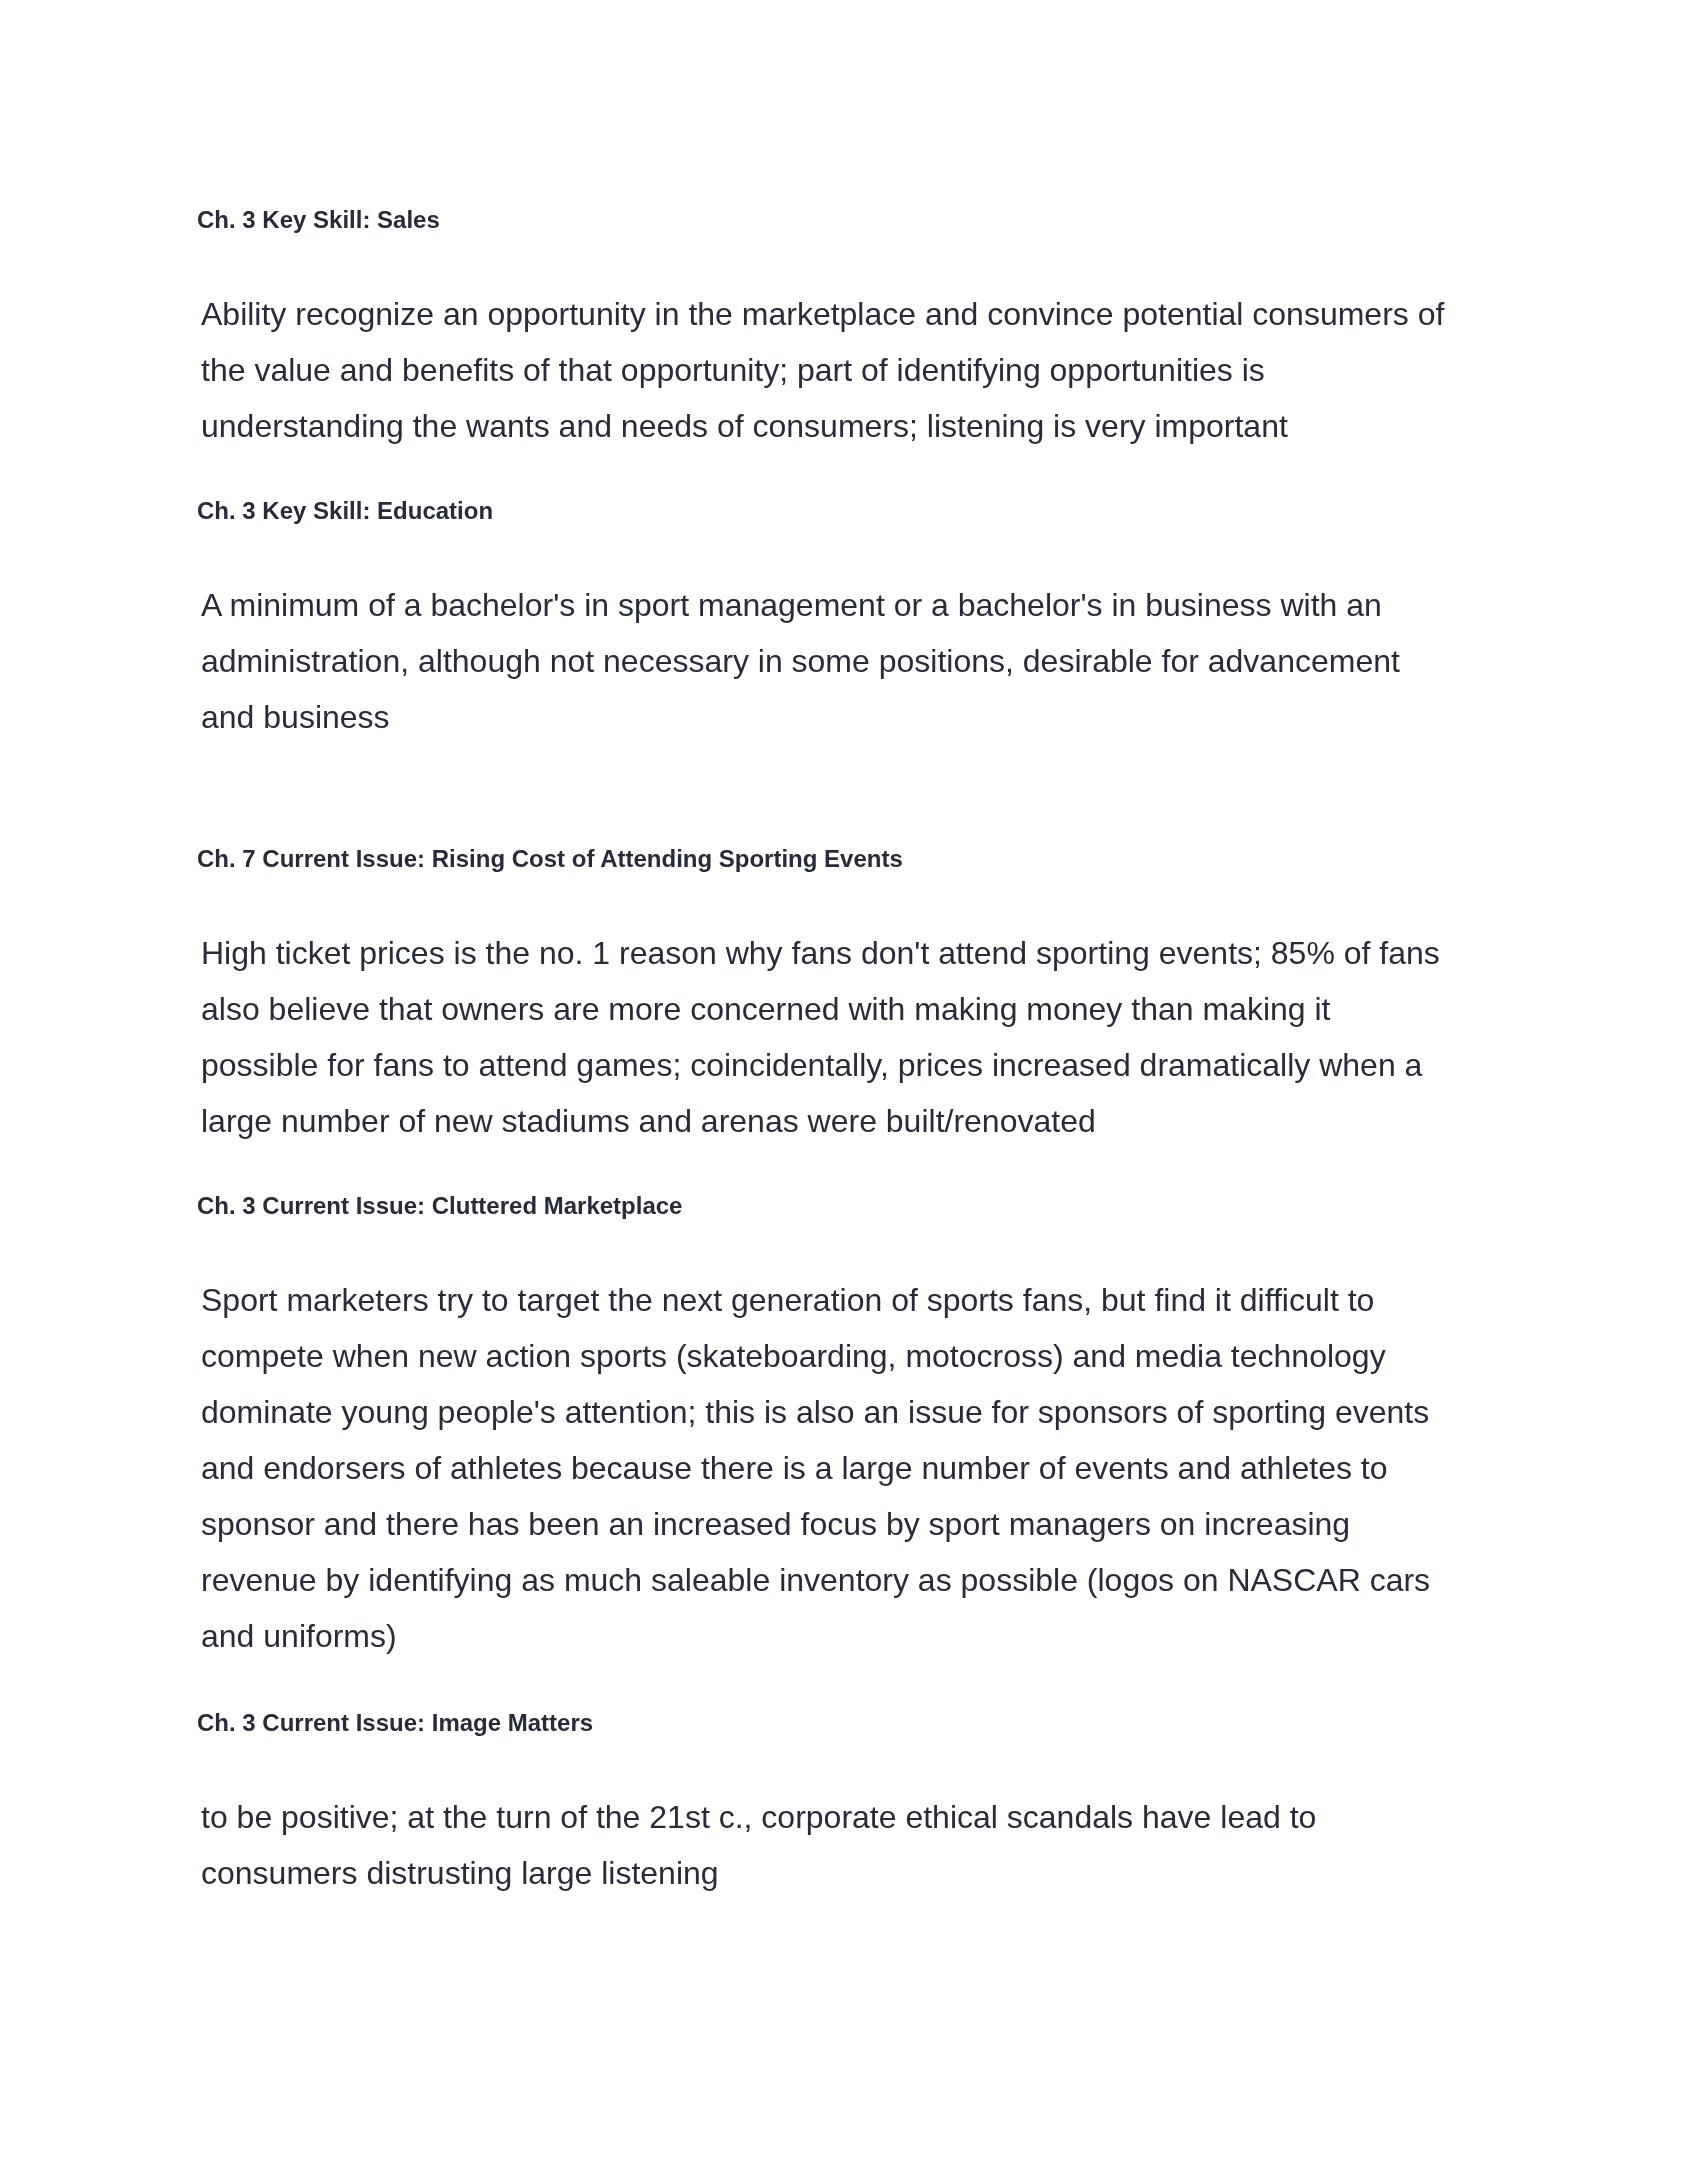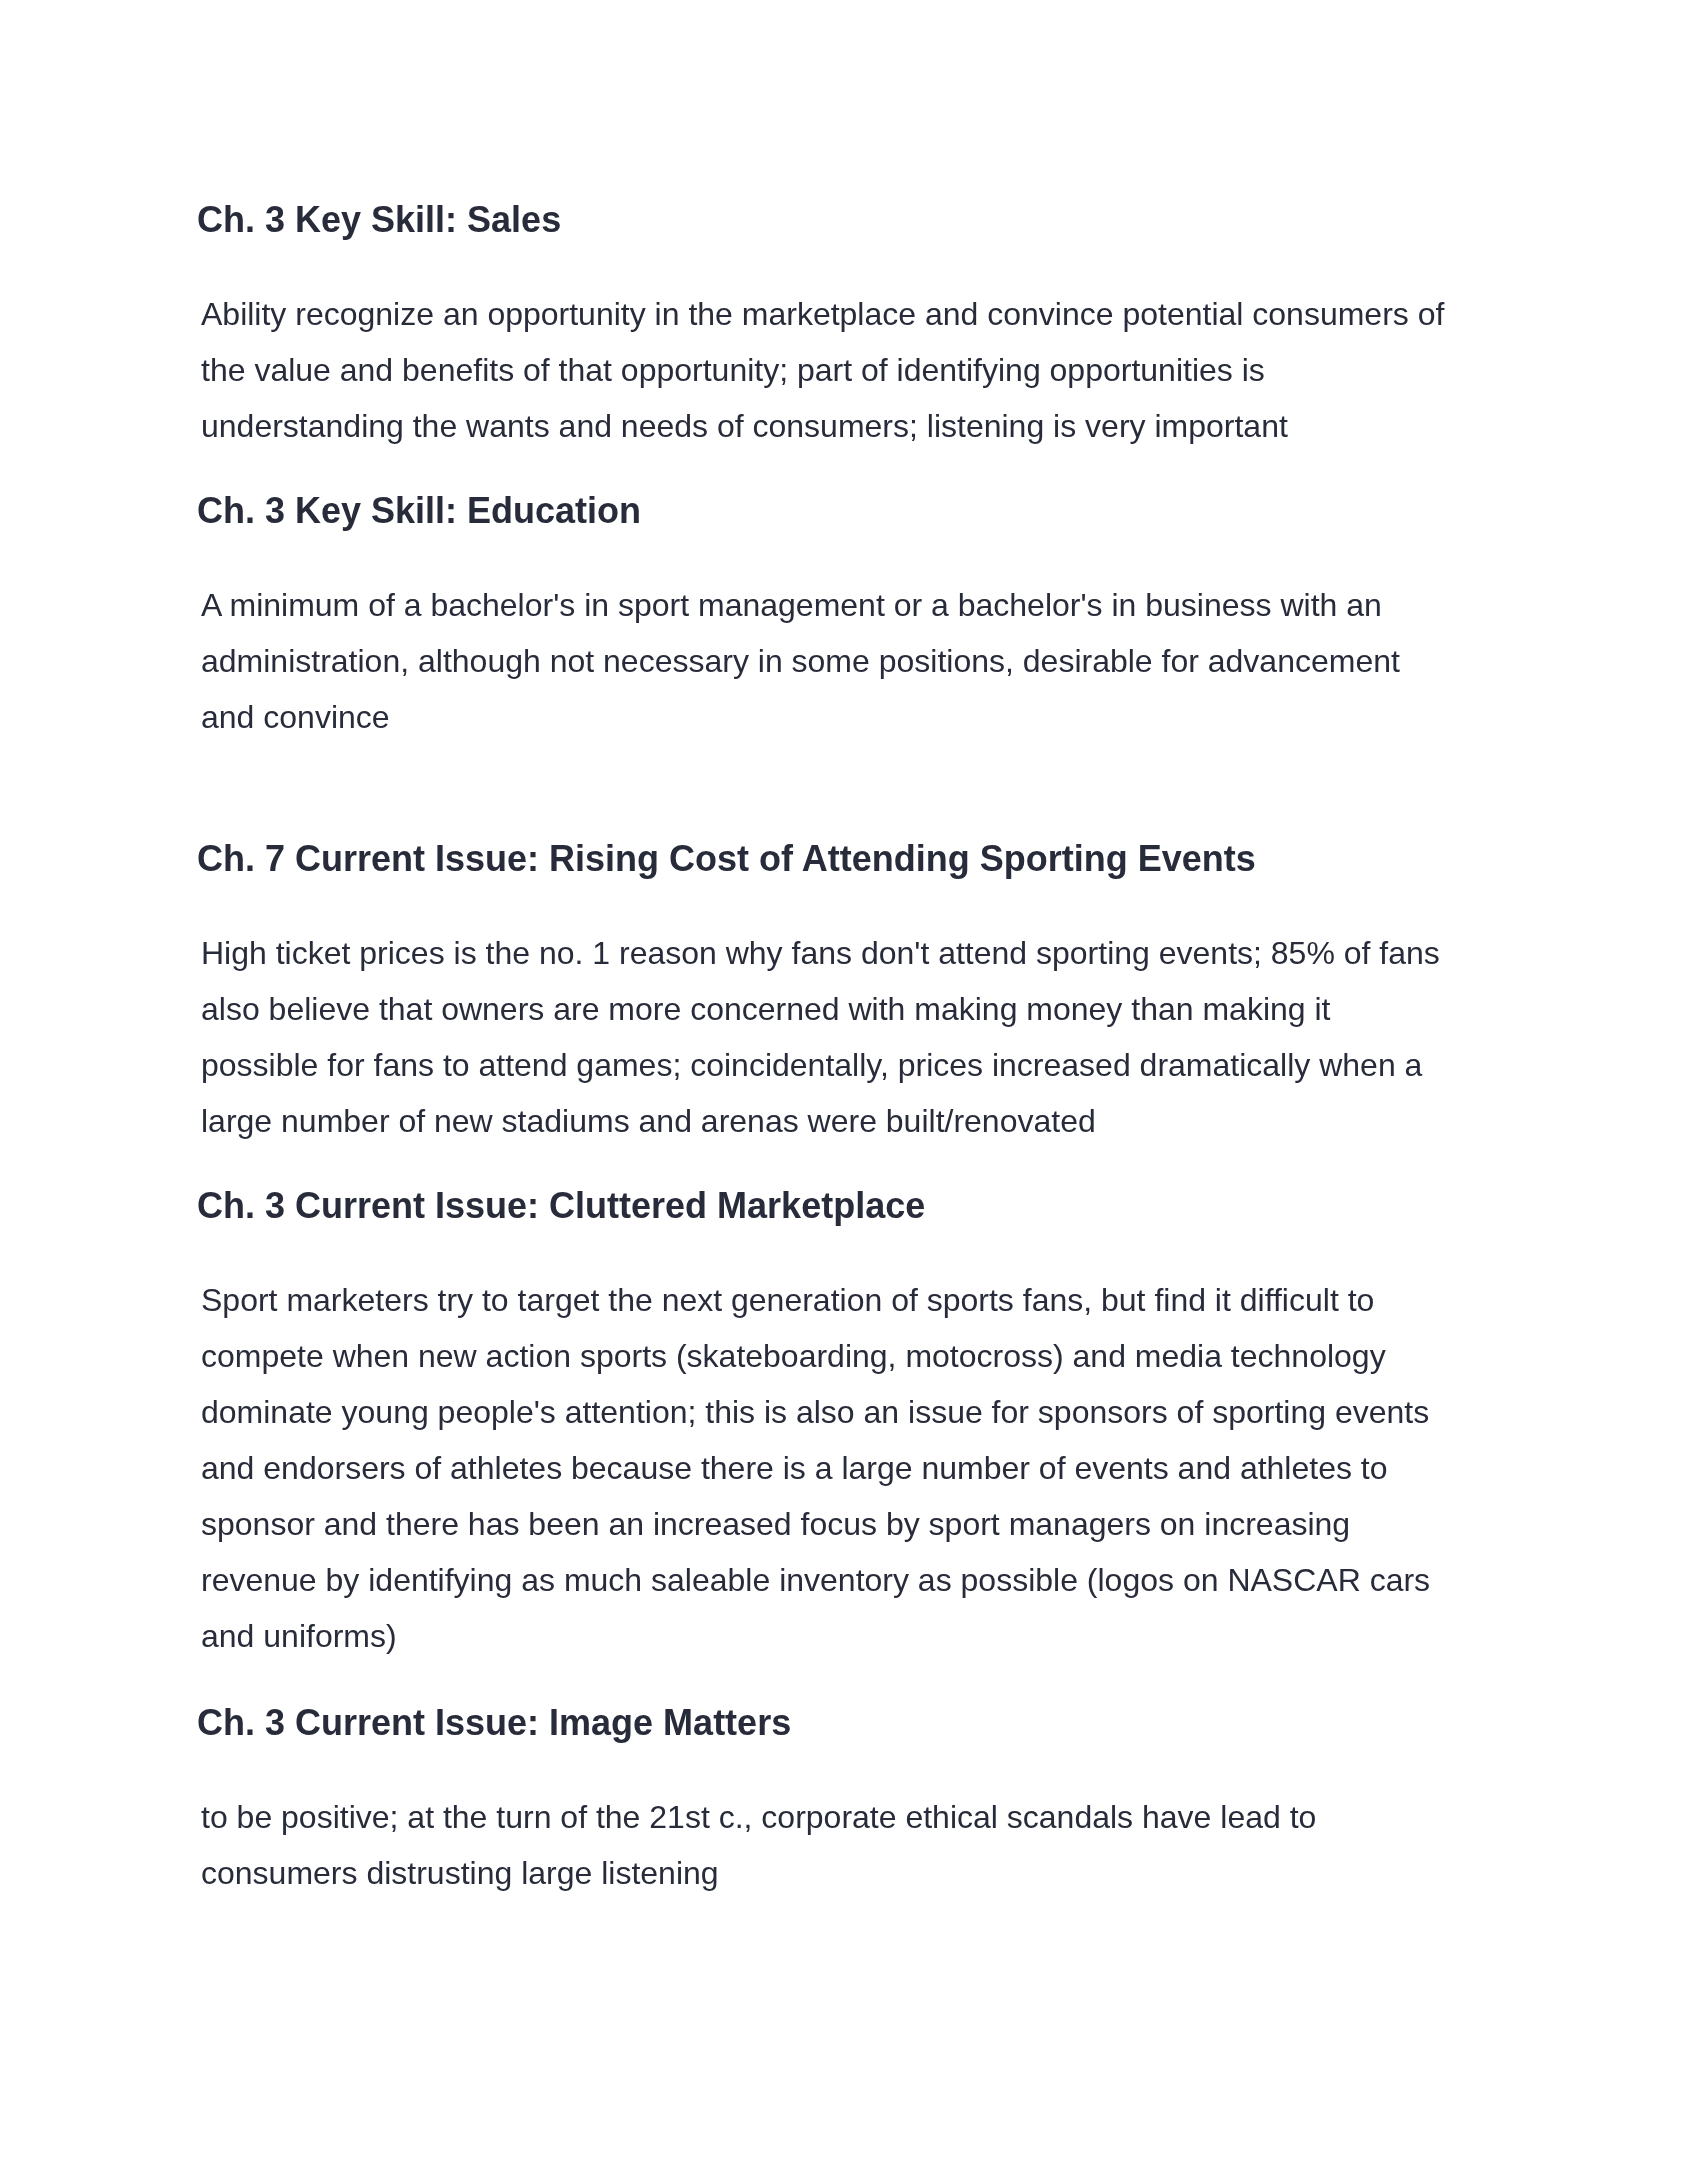--- a/index.html
+++ b/index.html
@@ -4,21 +4,21 @@
 <style>
   html, body { margin: 0; padding: 0; background: #ffffff; }
   body { width: 1683px; height: 2178px; position: relative; overflow: hidden; }
   .page {
     position: absolute; left: 197px; top: 0; width: 1228px;
     color: #282c3a;
     font-family: "Liberation Sans", sans-serif;
   }
   .section { position: absolute; left: 0; width: 1228px; }
   .heading {
-    font-weight: bold; font-size: 36px; line-height: 40px; margin: 0;
+    font-weight: bold; font-size: 24px; line-height: 40px; margin: 0;
     white-space: nowrap;
   }
   .body {
     font-size: 32px; line-height: 56px; margin: 4px;
   }
   .line { display: block; white-space: nowrap; }
 </style>
 </head>
 <body>
 
@@ -31,21 +31,21 @@
       <span class="line">the value and benefits of that opportunity; part of identifying opportunities is</span>
       <span class="line">understanding the wants and needs of consumers; listening is very important</span>
     </p>
   </div>
 
   <div class="section" style="top:491px">
     <h2 class="heading">Ch. 3 Key Skill: Education</h2>
     <p class="body" style="margin-top:46px">
       <span class="line">A minimum of a bachelor's in sport management or a bachelor's in business with an</span>
       <span class="line">administration, although not necessary in some positions, desirable for advancement</span>
-      <span class="line">and convince</span>
+      <span class="line">and business</span>
     </p>
   </div>
 
   <div class="section" style="top:839px">
     <h2 class="heading">Ch. 7 Current Issue: Rising Cost of Attending Sporting Events</h2>
     <p class="body" style="margin-top:46px">
       <span class="line">High ticket prices is the no. 1 reason why fans don't attend sporting events; 85% of fans</span>
       <span class="line">also believe that owners are more concerned with making money than making it</span>
       <span class="line">possible for fans to attend games; coincidentally, prices increased dramatically when a</span>
       <span class="line">large number of new stadiums and arenas were built/renovated</span>

